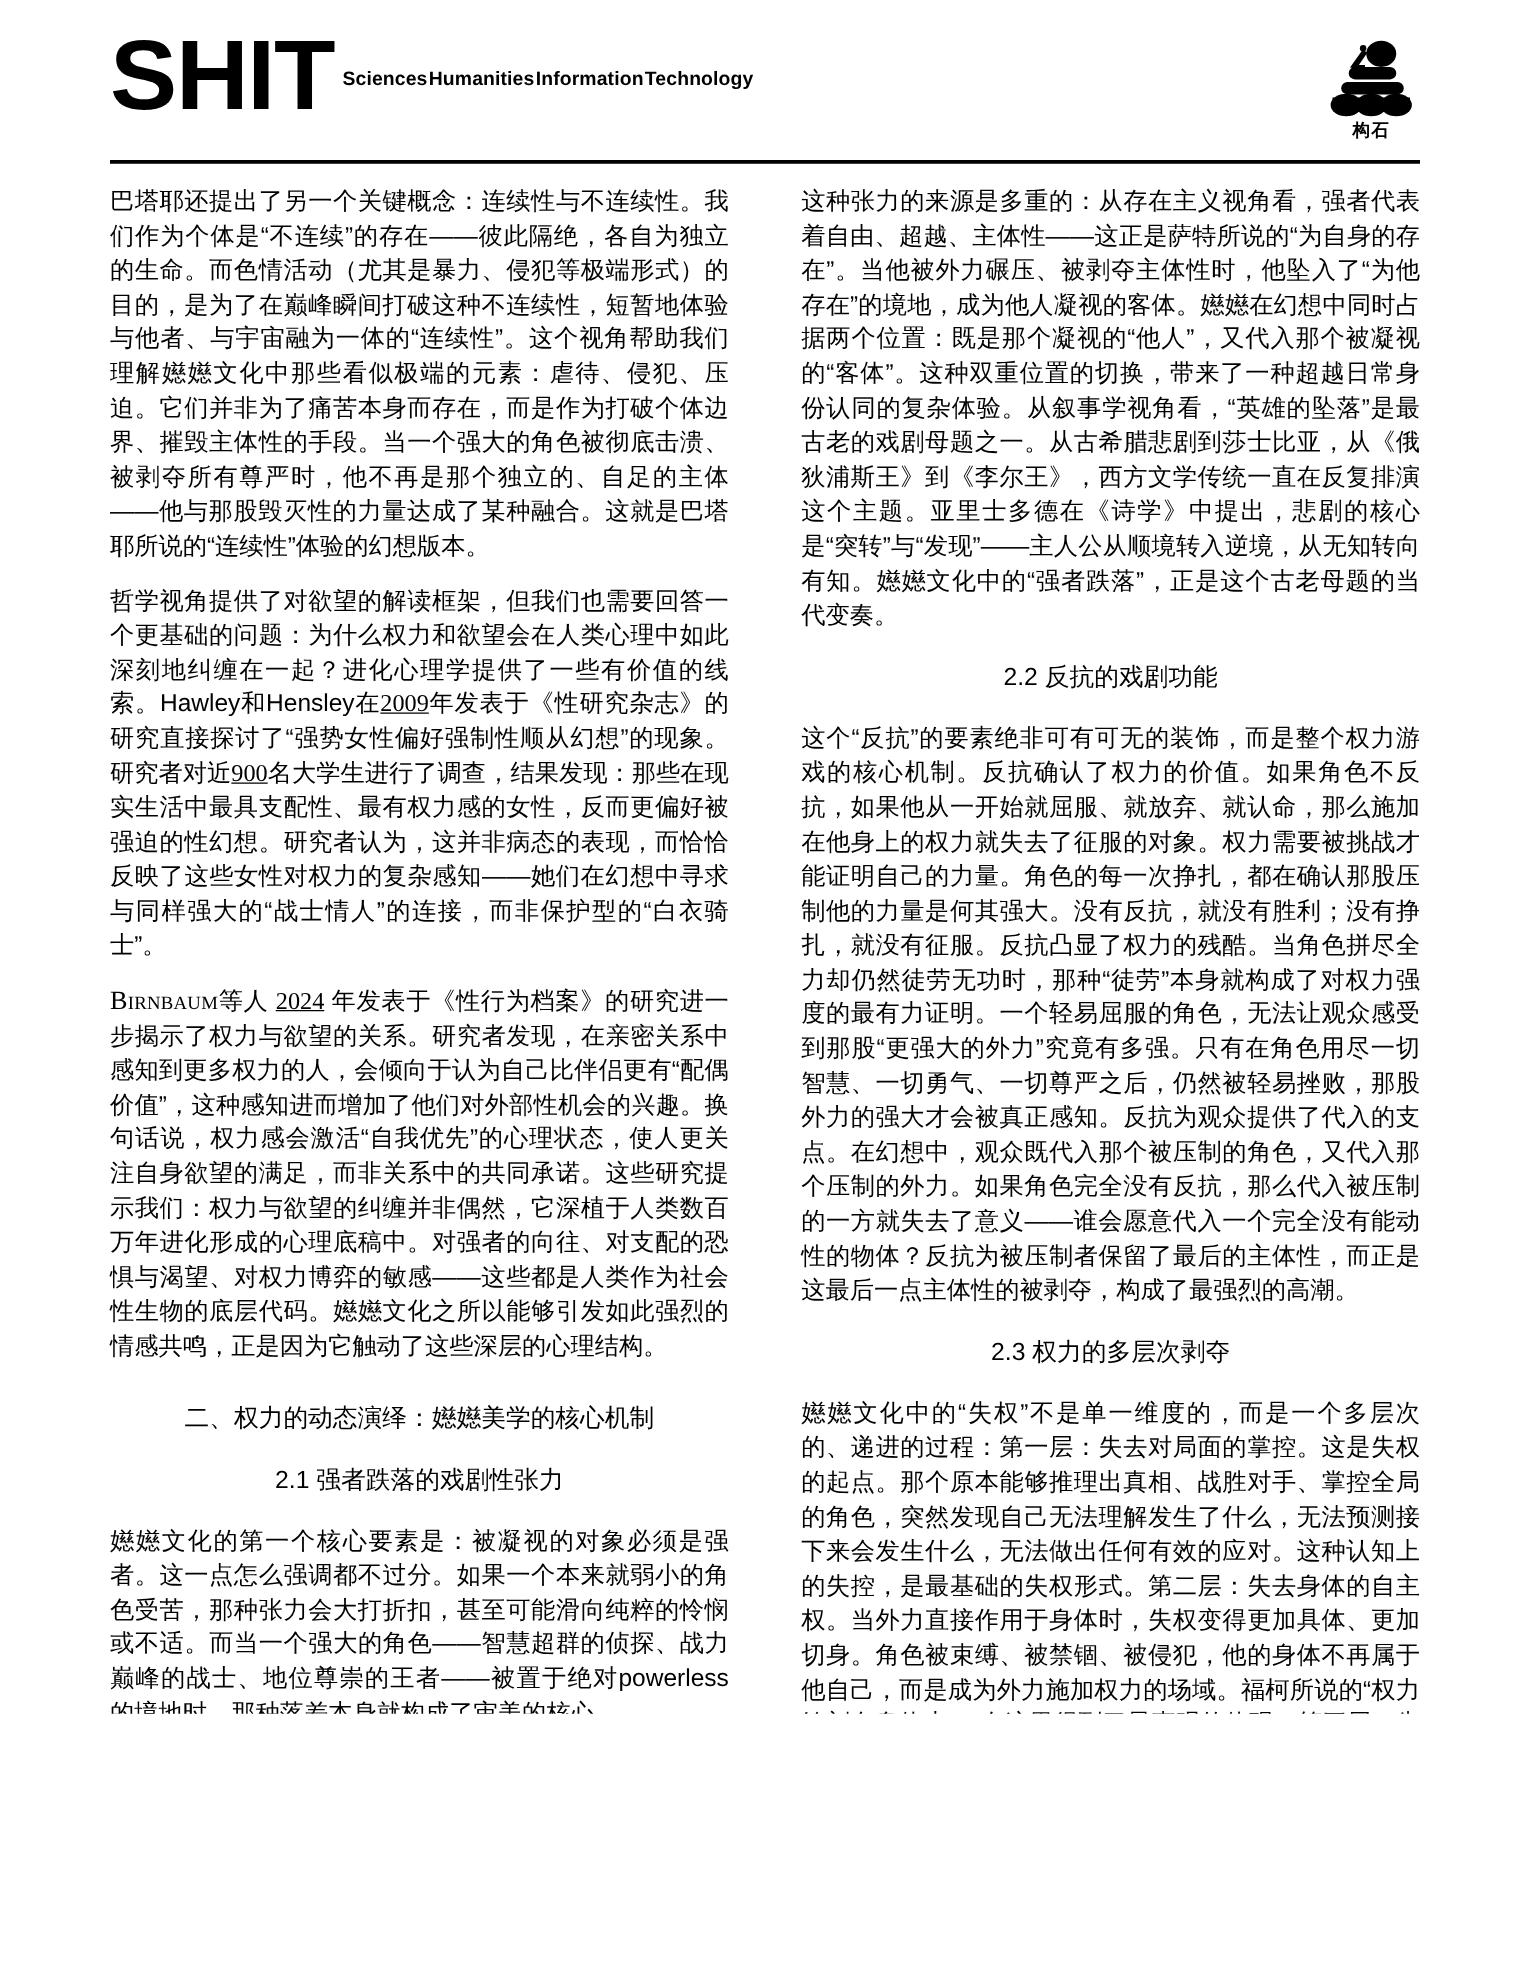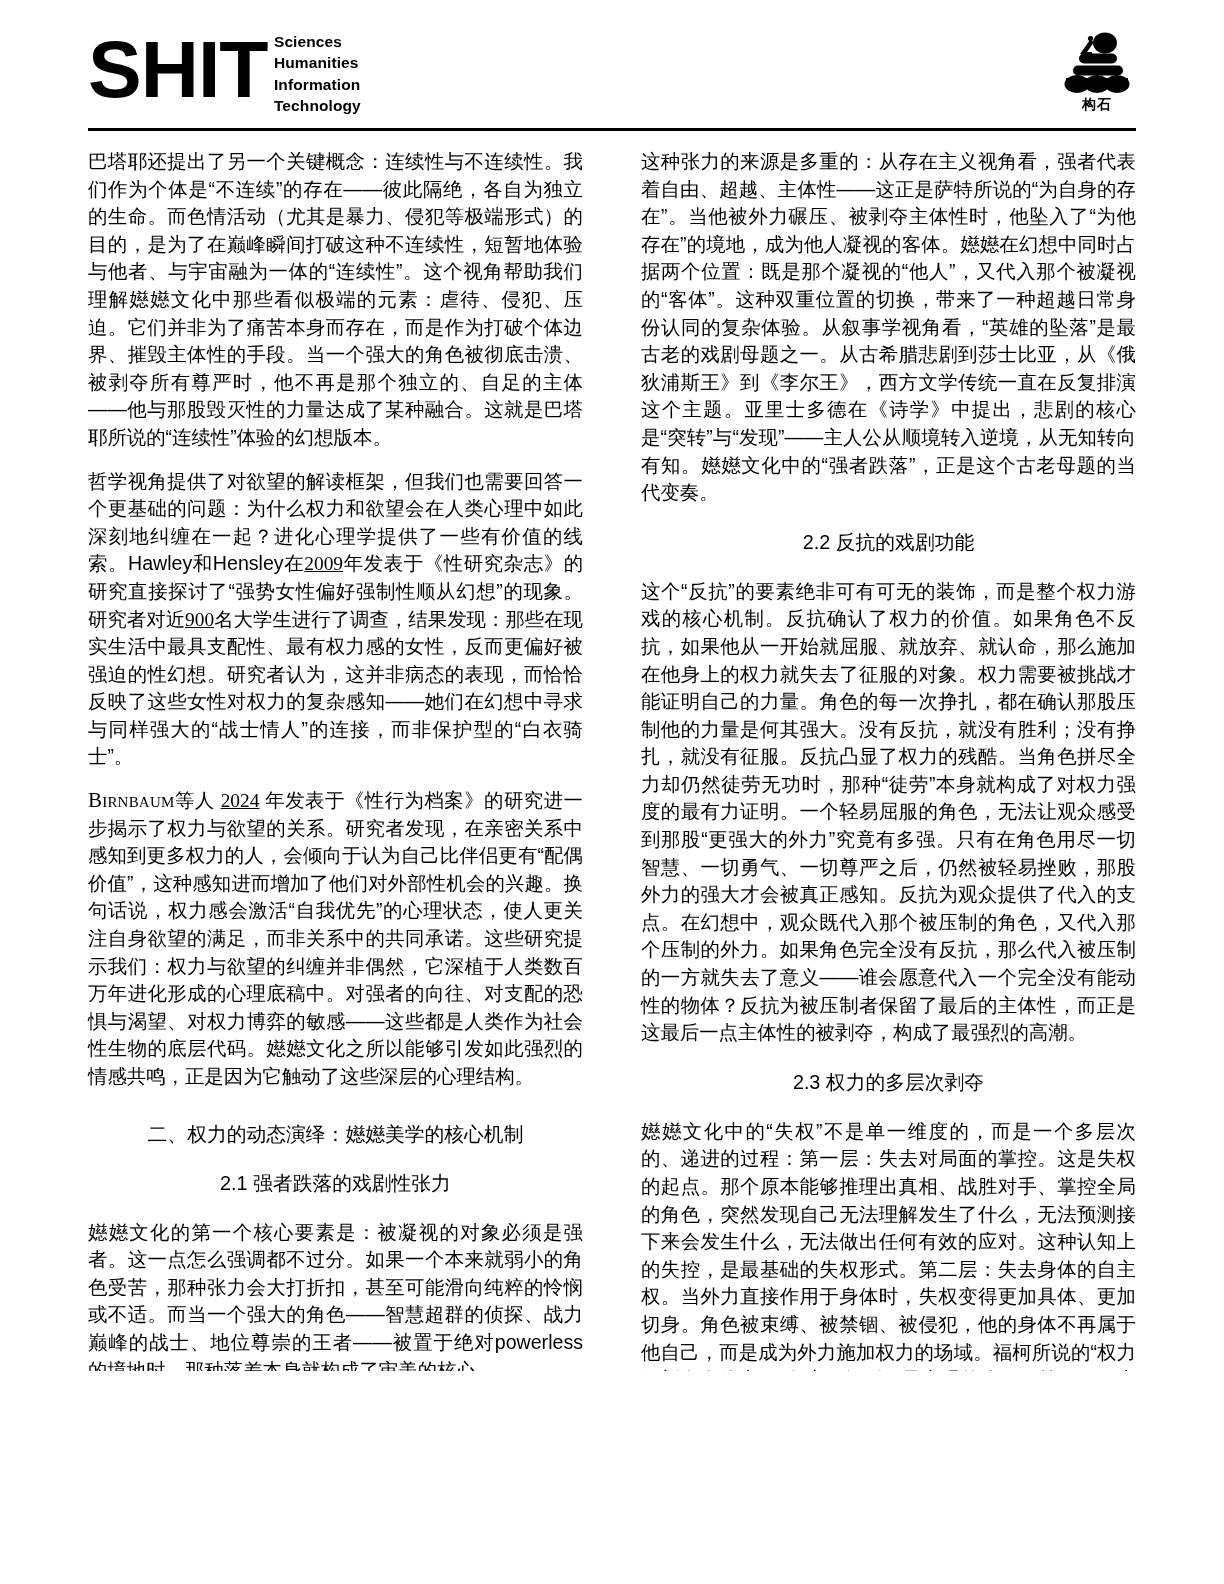--- a/index.html
+++ b/index.html
@@ -44,21 +44,21 @@
     font-weight: 700;
     font-size: 79px;
     line-height: 0.92;
     letter-spacing: -1px;
     color: #000;
     transform: scaleX(1.02);
     transform-origin: left center;
   }
   .expansion {
     display: flex;
-    flex-direction: column;
+    flex-direction: row;
     justify-content: center;
     padding-top: 8px;
     gap: 1px;
   }
   .expansion span {
     font-family: "Liberation Sans", "DejaVu Sans", sans-serif;
     font-weight: 700;
     font-size: 15.5px;
     line-height: 1.32;
     letter-spacing: 0.1px;

